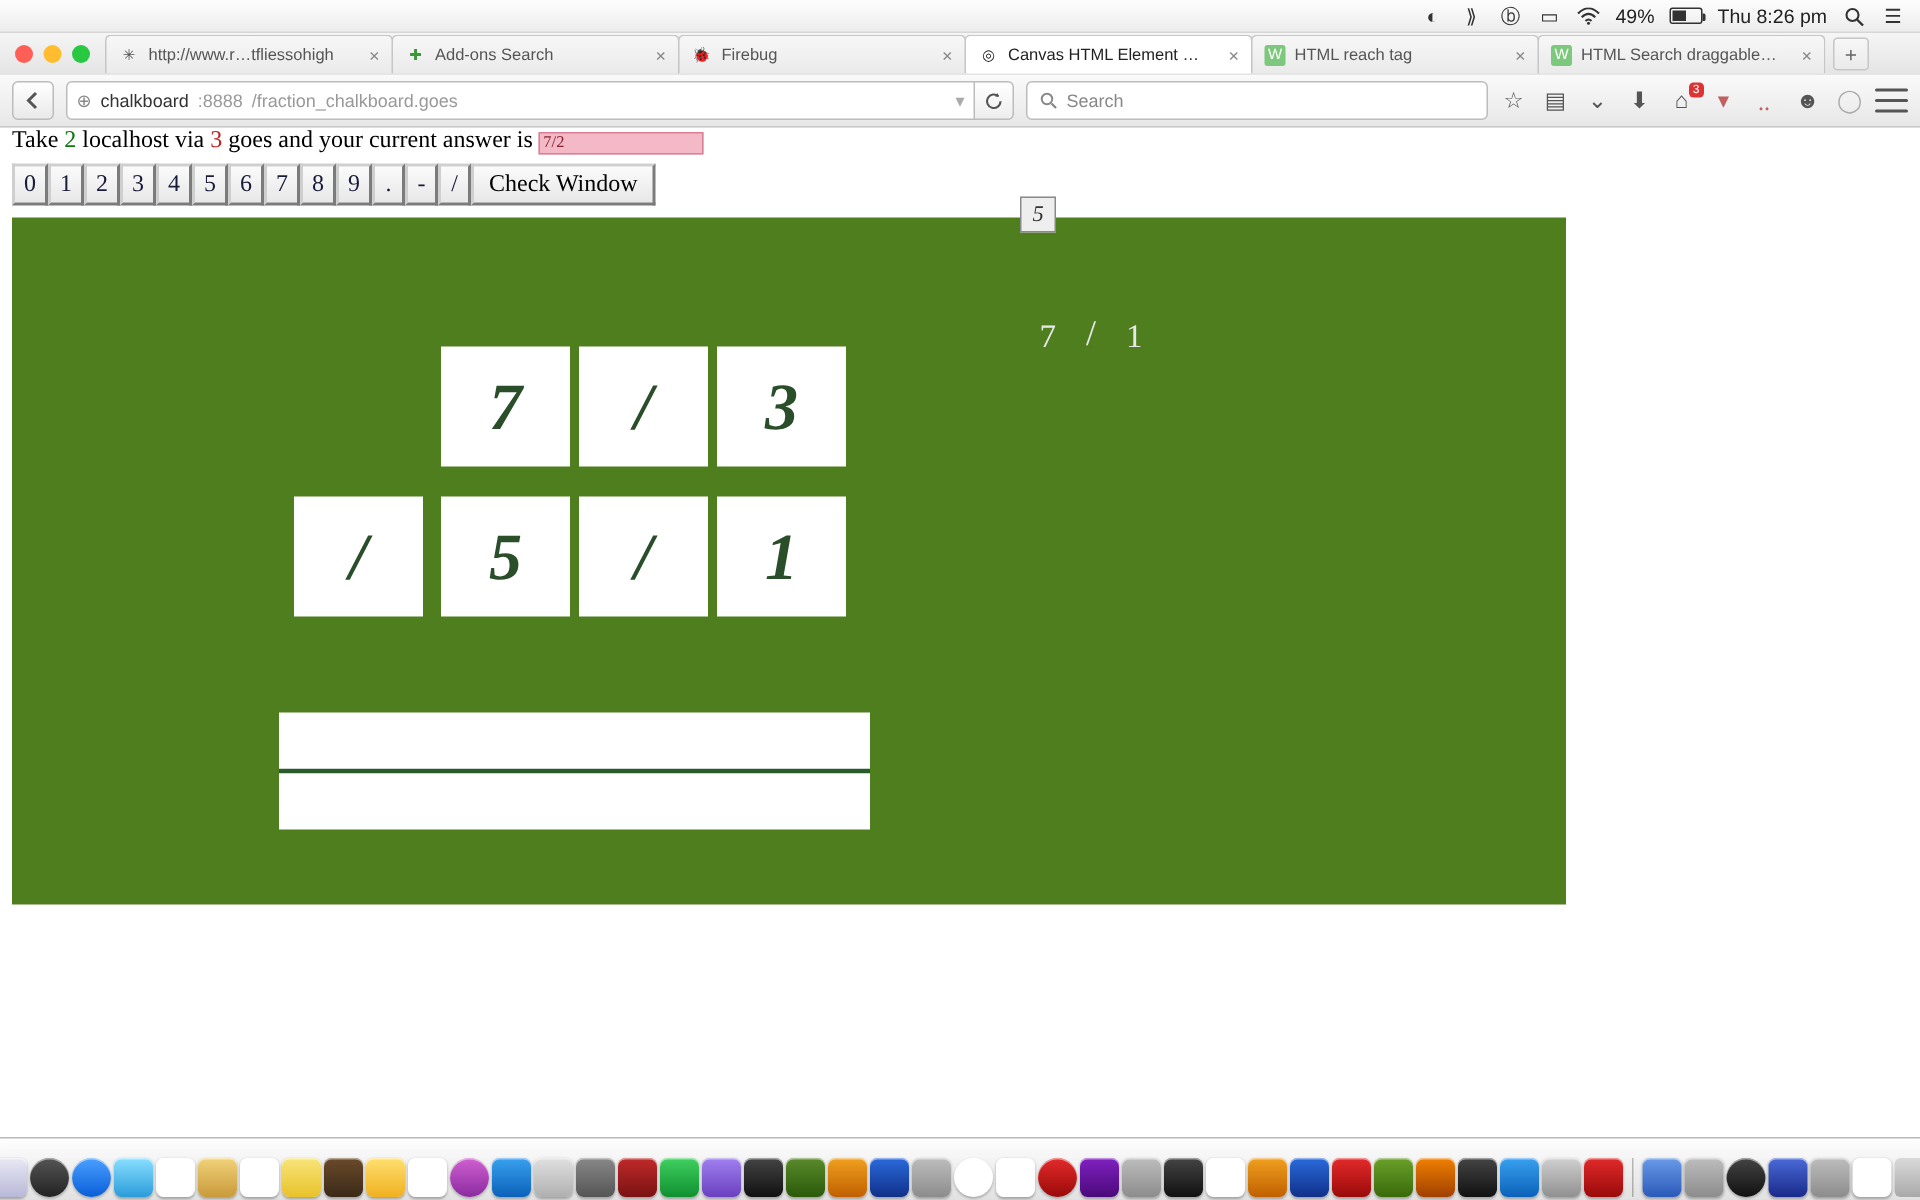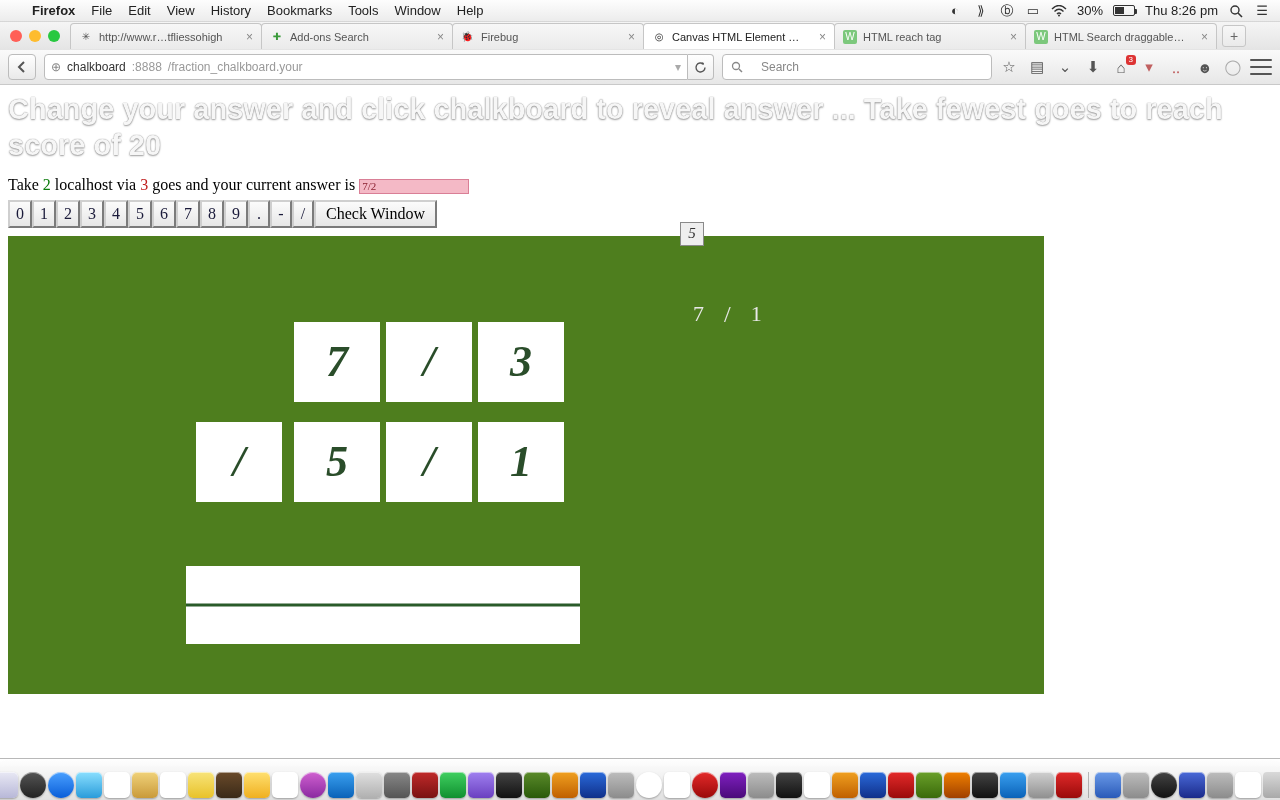--- a/index.html
+++ b/index.html
@@ -74,21 +74,21 @@
   .urlbar{
     flex:1;display:flex;align-items:center;border:1px solid #bcbcbc;border-radius:4px;height:26px;background:#fff;
     padding:0 6px;color:#666;font-size:12px;gap:6px;
   }
   .urlbar .host{color:#333;}
   .urlbar .dim{color:#999;}
   .reload-box{width:26px;height:26px;border:1px solid #bcbcbc;border-left:none;border-radius:0 4px 4px 0;display:flex;align-items:center;justify-content:center;background:linear-gradient(#fff,#eee);color:#555;}
   .url-wrap{display:flex;align-items:center;flex:1;}
   .url-wrap .urlbar{border-radius:4px 0 0 4px;}
   .searchbar{
-    width:270px;display:flex;align-items:center;border:1px solid #bcbcbc;border-radius:4px;height:26px;background:#fff;padding:0 8px;color:#888;font-size:12px;gap:18px;
+    width:308px;display:flex;align-items:center;border:1px solid #bcbcbc;border-radius:4px;height:26px;background:#fff;padding:0 8px;color:#888;font-size:12px;gap:6px;
   }
   .tbicons{display:flex;align-items:center;gap:10px;color:#555;}
   .tbicons .ic{width:18px;text-align:center;font-size:15px;}
   .badge-wrap{position:relative;}
   .badge-count{position:absolute;top:-4px;right:-6px;background:#d33;color:#fff;font-size:8px;border-radius:3px;padding:0 3px;line-height:10px;}
   .hamburger{margin-left:auto;width:22px;height:16px;display:flex;flex-direction:column;justify-content:space-between;}
   .hamburger span{height:2px;background:#555;display:block;border-radius:1px;}
   
   .page {
     padding:0 8px 8px 8px;
@@ -168,46 +168,34 @@
   }
   .dock .sp{width:1px;height:26px;background:rgba(0,0,0,.25);margin:0 4px;}
   .dock .trash{
     width:26px;height:26px;border-radius:4px;background:linear-gradient(#d9d9d9,#a9a9a9);
   }
 </style>
 </head>
 <body>
 
 <div class="menubar">
-  <div class="left">
-    <span class="apple-logo"></span>
-    <span class="app-name">Firefox</span>
-    <span>File</span>
-    <span>Edit</span>
-    <span>View</span>
-    <span>History</span>
-    <span>Bookmarks</span>
-    <span>Tools</span>
-    <span>Window</span>
-    <span>Help</span>
-  </div>
   <div class="right">
     <span class="ico">◐</span>
     <span class="ico">⟫</span>
     <span class="ico">ⓑ</span>
     <span class="ico">▭</span>
     <span class="ico">
       <svg width="16" height="12" viewBox="0 0 16 12">
           <path d="M1 4 Q8 -3 15 4" fill="none" stroke="#333" stroke-width="1.4"></path>
           <path d="M3.5 6.5 Q8 2 12.5 6.5" fill="none" stroke="#333" stroke-width="1.4"></path>
           <path d="M6 9 Q8 7 10 9" fill="none" stroke="#333" stroke-width="1.4"></path>
           <circle cx="8" cy="10.5" r="1" fill="#333"></circle>
         </svg>
     </span>
-    <span>30%</span>
+    <span>49%</span>
     <span class="battery">
         <span class="fill"></span>
       </span>
     <span>Thu 8:26 pm</span>
     <span class="ico">
       <svg width="14" height="14" viewBox="0 0 14 14">
           <circle cx="6" cy="6" r="4" fill="none" stroke="#333" stroke-width="1.4"></circle>
           <line x1="9" y1="9" x2="13" y2="13" stroke="#333" stroke-width="1.6"></line>
         </svg>
     </span>
@@ -258,21 +246,21 @@
     <div class="back-btn">
       <svg width="12" height="12" viewBox="0 0 12 12">
           <path d="M8 1 L3 6 L8 11" fill="none" stroke="#555" stroke-width="2"></path>
         </svg>
     </div>
     <div class="url-wrap">
       <div class="urlbar">
         <span style="color:#888">⊕</span>
         <span class="host">chalkboard</span>
           <span class="dim">:8888</span>
-          <span class="dim">/fraction_chalkboard.your</span>
+          <span class="dim">/fraction_chalkboard.goes</span>
         <span style="margin-left:auto;color:#aaa">▾</span>
       </div>
       <div class="reload-box">
         <svg width="13" height="13" viewBox="0 0 13 13">
             <path d="M11 6.5 A4.5 4.5 0 1 1 9.6 3.2" fill="none" stroke="#555" stroke-width="1.4"></path>
             <path d="M9 1 L10 3.5 L7.4 3.3 Z" fill="#555"></path>
           </svg>
       </div>
     </div>
     <div class="searchbar">
@@ -295,21 +283,20 @@
     </div>
     <div class="hamburger">
         <span></span>
         <span></span>
         <span></span>
       </div>
   </div>
 </div>
 
 <div class="page">
-  <h1 class="instr">Change your answer and click chalkboard to reveal answer ... Take fewest goes to reach score of 20</h1>
 
   <div class="score-line">
     <span>Take </span><span class="green">2</span><span> localhost via </span><span class="red">3</span><span> goes and your current answer is </span><span class="answer-pill">7/2</span>
   </div>
 
   <div class="btnrow">
     <button class="numbtn">0</button>
     <button class="numbtn">1</button>
     <button class="numbtn">2</button>
     <button class="numbtn">3</button>

